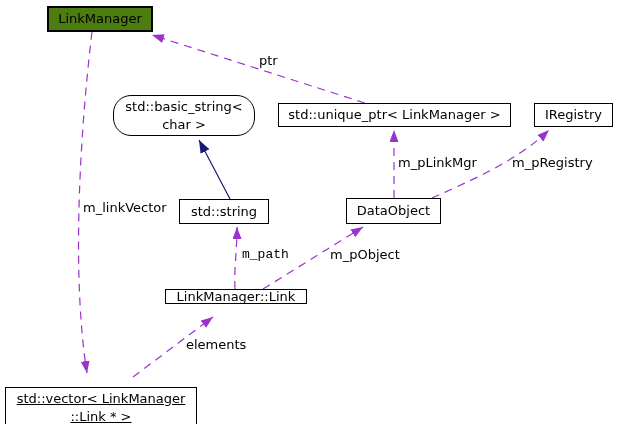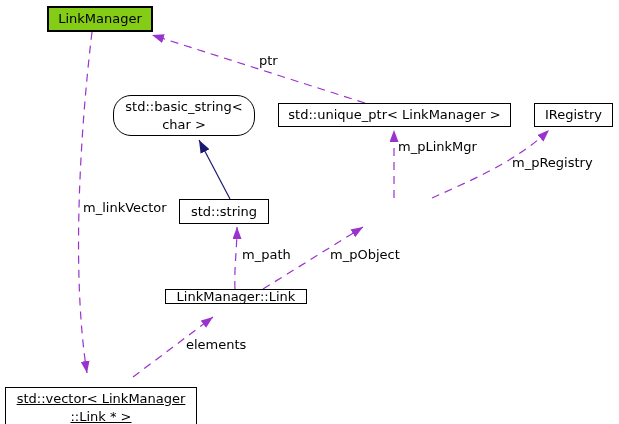--- a/index.html
+++ b/index.html
@@ -41,21 +41,21 @@
     font-size: 13px;
     line-height: 18px;
     display: flex;
     align-items: center;
     justify-content: center;
     text-align: center;
     white-space: pre-line;
     cursor: default;
   }
   .node--highlight {
-    background: #84cc16;
+    background: #4d7c0f;
     border-width: 2px;
     justify-content: center;
   }
   .edge-label {
     position: absolute;
     color: #000000;
     font-size: 13px;
     line-height: 15px;
     white-space: nowrap;
   }
@@ -99,37 +99,40 @@
   </div>
 
   <div class="node" style="left:534px; top:103px; width:79px; height:24px;">
     <span>IRegistry</span>
   </div>
 
   <div class="node" style="left:179px; top:199px; width:90px; height:25px;">
     <span>std::string</span>
   </div>
 
+  <div class="node" style="left:346px; top:198px; width:95px; height:26px;">
+    <span>DataObject</span>
+  </div>
 
   <div class="node" style="left:165px; top:289px; width:142px; height:15px;">
     <span>LinkManager::Link</span>
   </div>
 
   <div class="node" style="left:5px; top:387px; width:192px; height:42px;text-decoration:underline;">
     <span>std::vector&lt; LinkManager
 ::Link * &gt;</span>
   </div>
 
   <div class="edge-label" style="left:259px; top:53px;">ptr</div>
 
   <div class="edge-label" style="left:83px; top:200px;">m_linkVector</div>
 
-  <div class="edge-label" style="left:398px; top:139px;">m_pLinkMgr</div>
+  <div class="edge-label" style="left:398px; top:155px;">m_pLinkMgr</div>
 
   <div class="edge-label" style="left:512px; top:155px;text-align:center;">m_pRegistry</div>
 
-  <div class="edge-label" style="left:242px; top:247px;">m_path</div>
+  <div class="edge-label" style="left:242px; top:247px;font-family:Liberation Mono, monospace;">m_path</div>
 
   <div class="edge-label" style="left:330px; top:247px;">m_pObject</div>
 
   <div class="edge-label" style="left:186px; top:337px;">elements</div>
 
 </div>
 
 </body></html>

